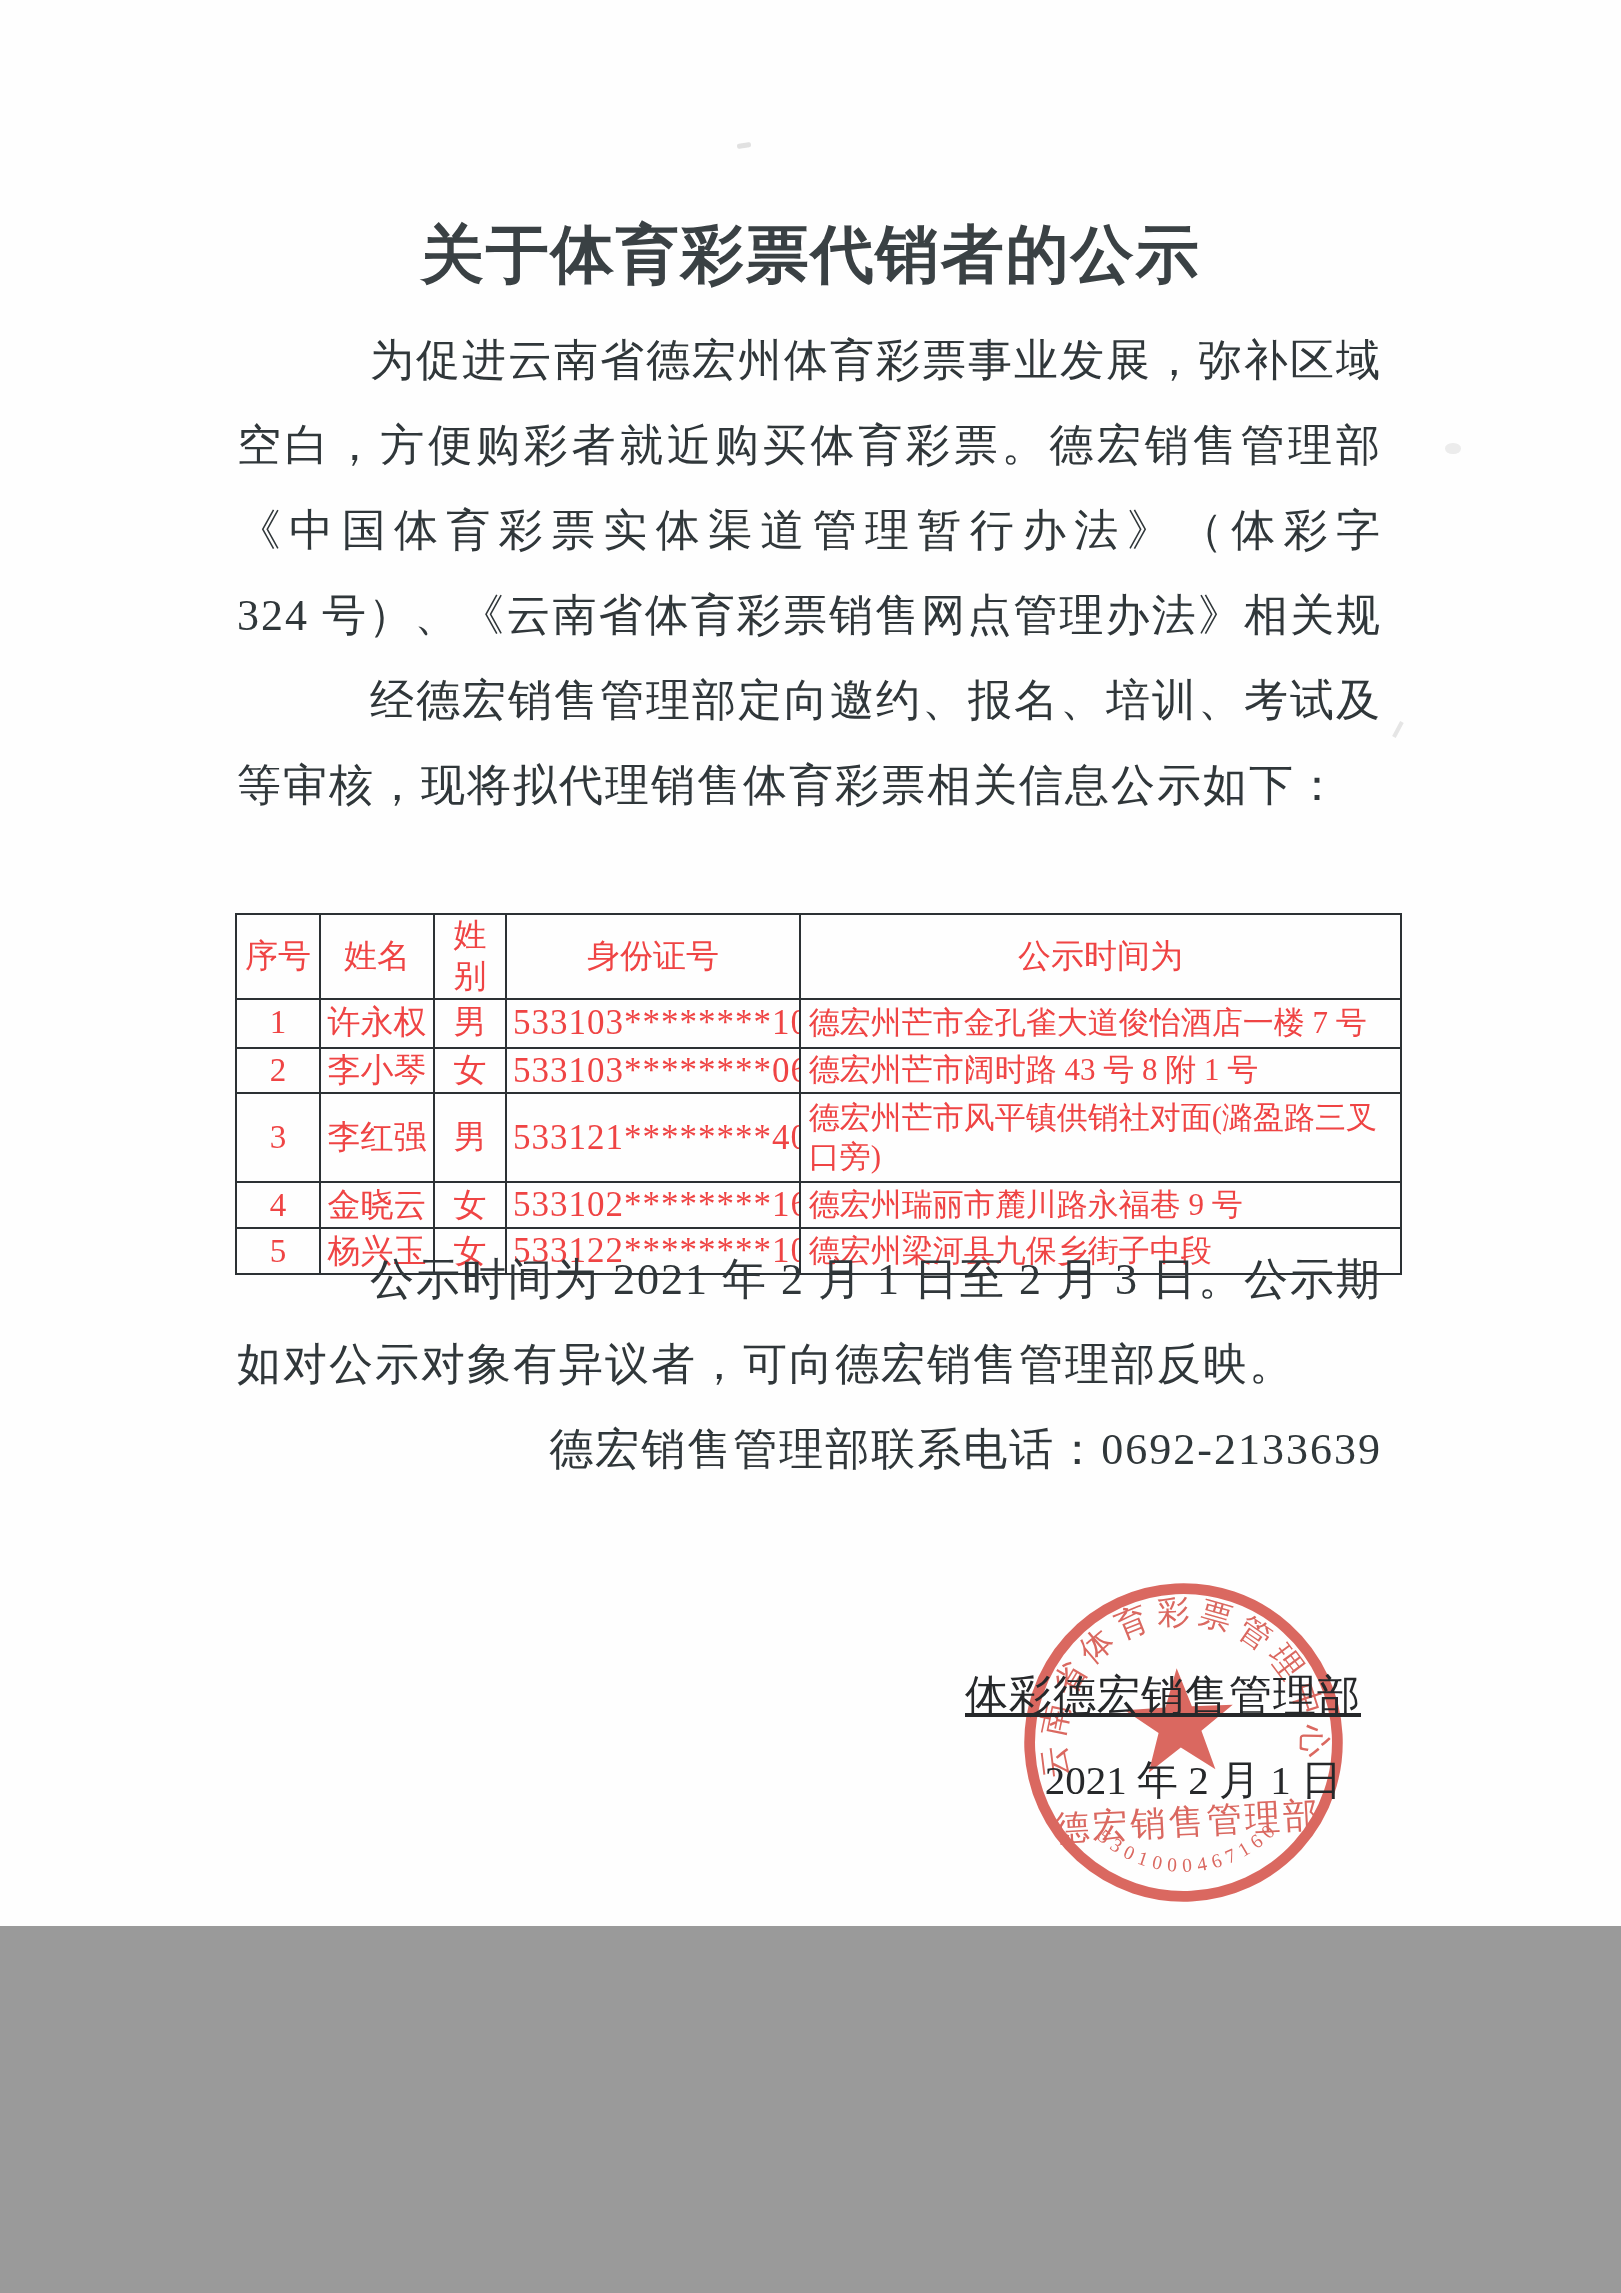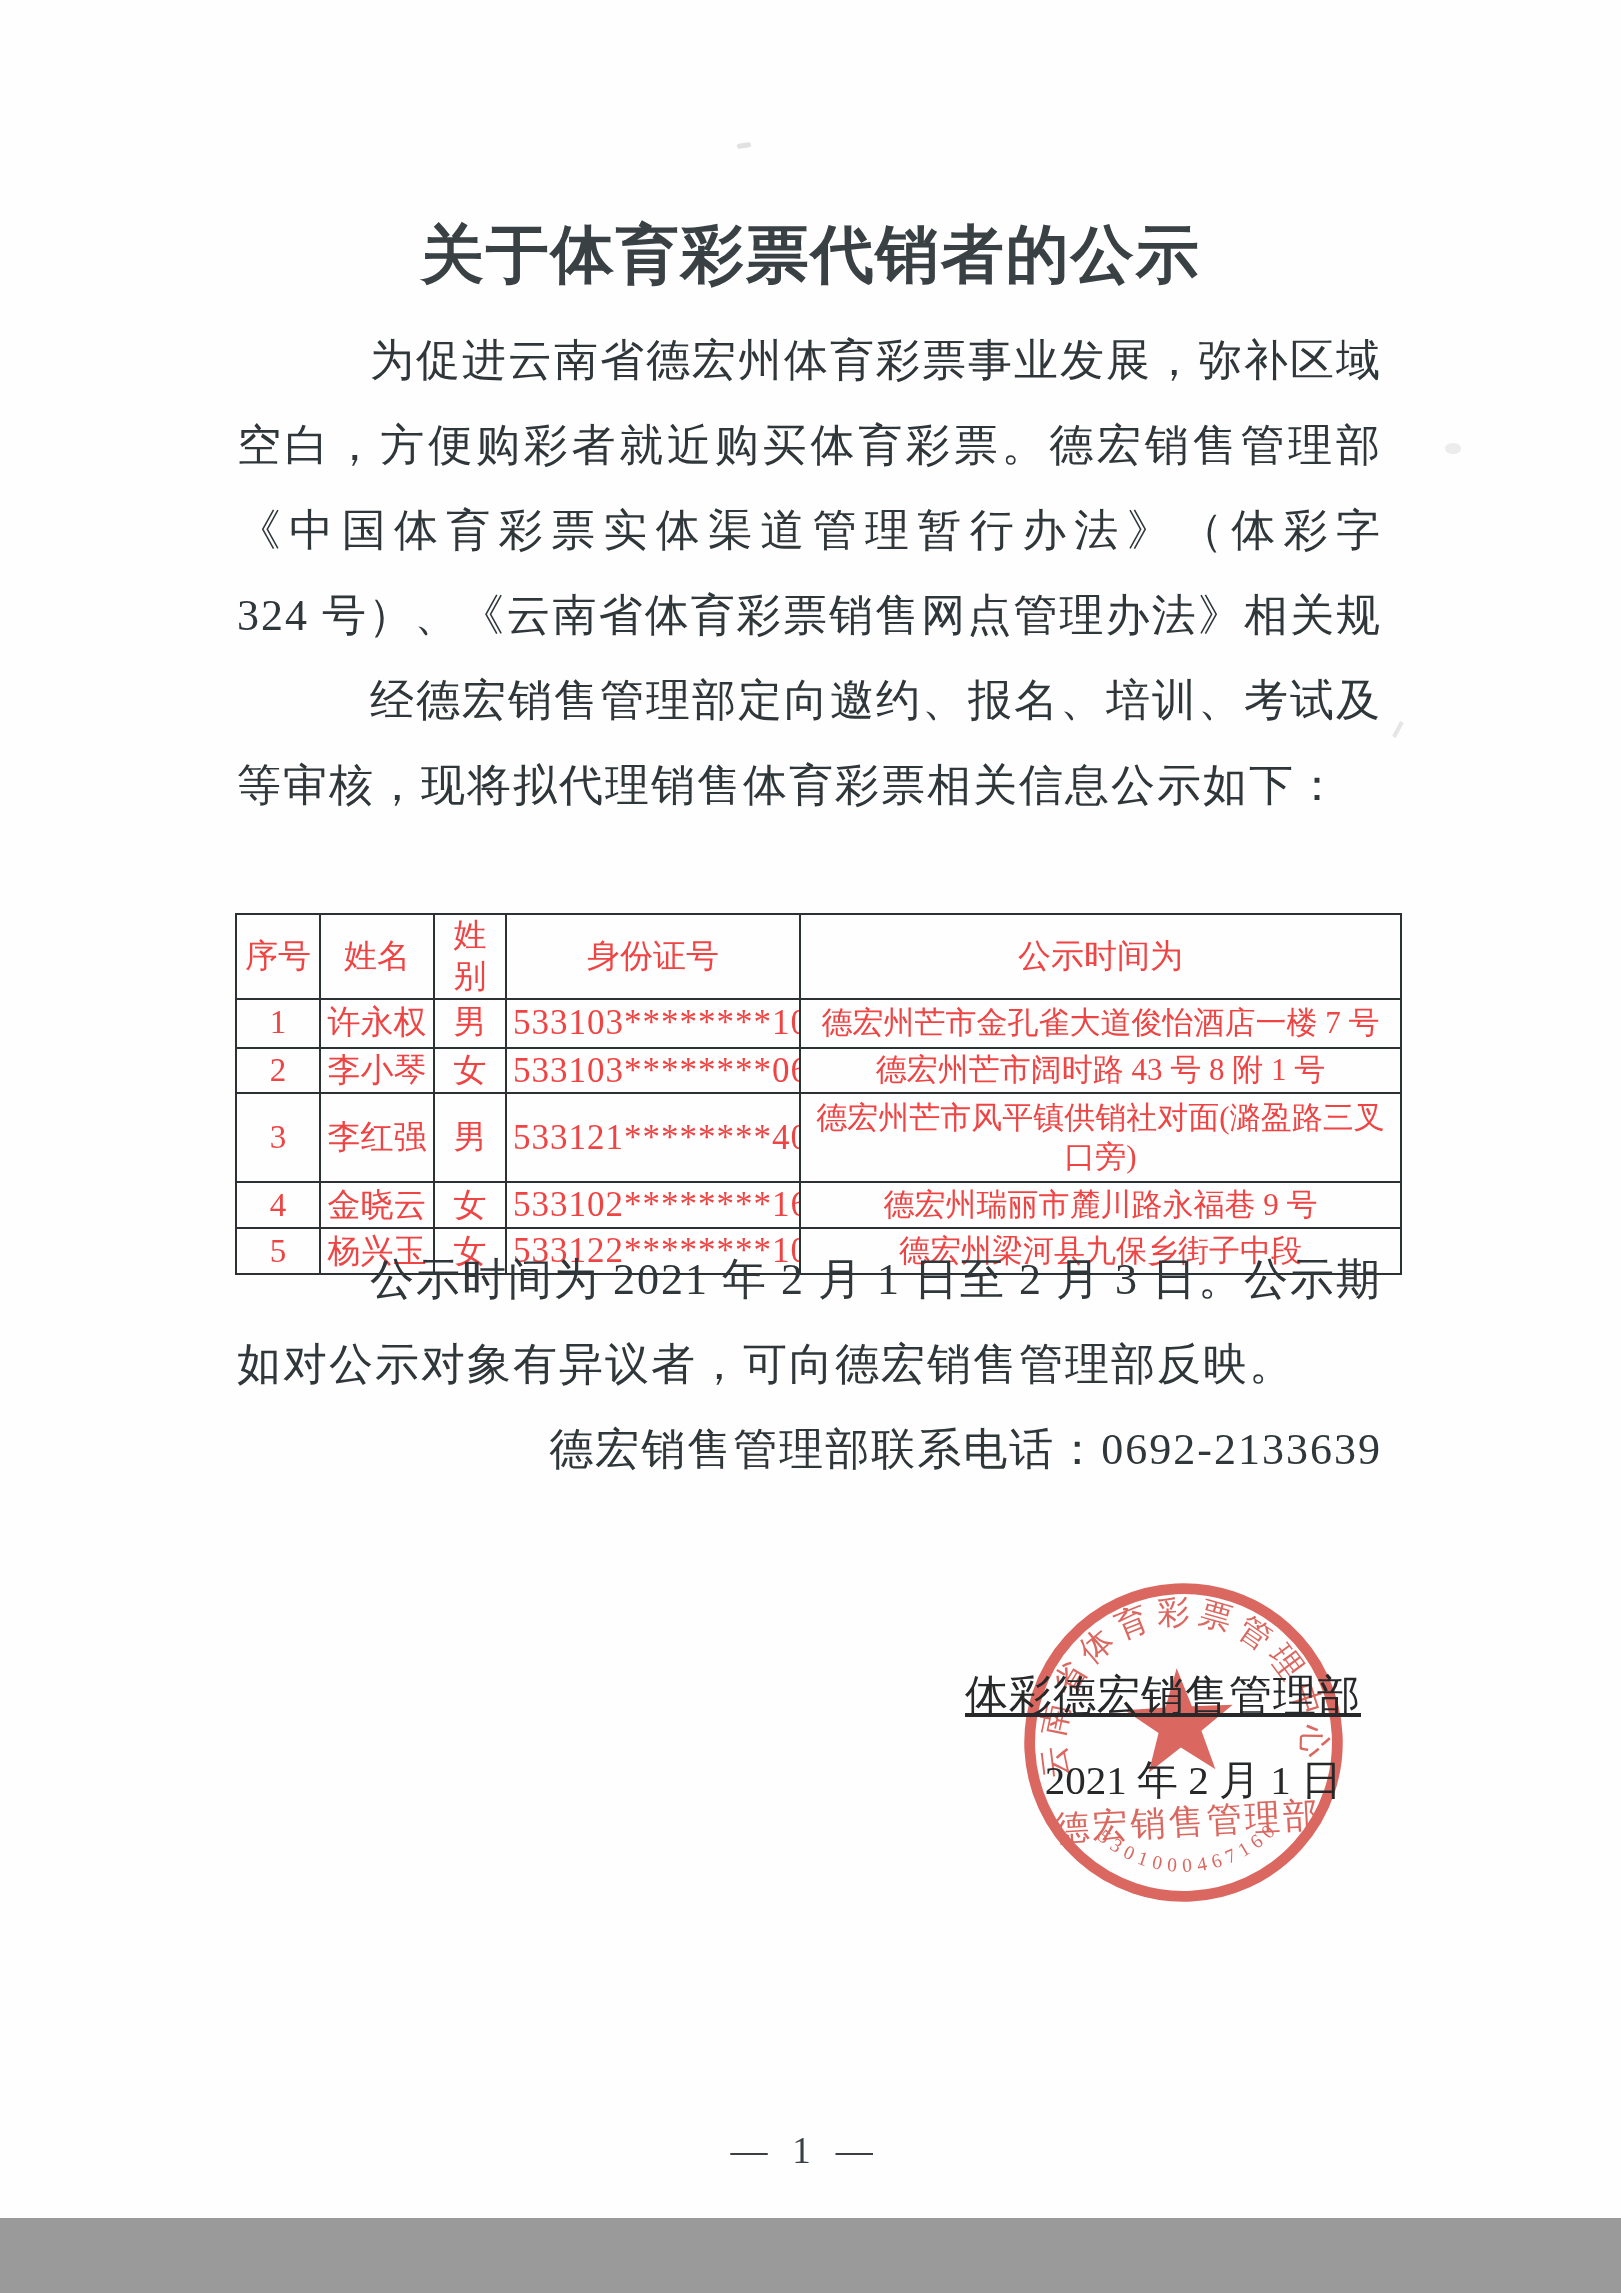--- a/index.html
+++ b/index.html
@@ -1,18 +1,18 @@
 <!DOCTYPE html>
 <html><head>
 <meta charset="utf-8">
 <style>
   html,body{margin:0;padding:0;background:#9a9a9a;}
   .page{
     position:relative;
-    width:1621px;height:2218px;
+    width:1621px;height:1926px;
     background:#fefefe;
     margin:0 auto;
     overflow:hidden;
     font-family:"Liberation Serif","DejaVu Serif",serif;
     color:#333a3d;
   }
   .title{
     position:absolute;top:220px;left:12.7px;width:1596px;
     margin:0;text-align:center;
     font-size:63px;line-height:71px;font-weight:bold;
@@ -43,21 +43,21 @@
   .doc-table th,.doc-table td{
     border:2px solid #2c3134;
     padding:0 5.9px;
     font-weight:normal;
     font-size:33px;
     text-align:center;
     vertical-align:middle;
     line-height:1.25;
     overflow:hidden;
   }
-  .doc-table td.addr{text-align:center;font-size:31px;padding:0 7.8px;}
+  .doc-table td.addr{text-align:left;font-size:31px;padding:0 7.8px;}
   .doc-table td.idnum{font-size:35px;letter-spacing:1px;}
   tr.hr{height:47px;} tr.r1{height:49px;} tr.r2{height:45px;}
   tr.r3{height:89px;} tr.r4{height:46px;} tr.r5{height:46px;}
 
   .signature{
     position:absolute;left:965px;top:1667px;
     font-size:43px;letter-spacing:1px;color:#26282a;
     white-space:nowrap;z-index:3;text-decoration:underline;
   }
   .sign-date{

